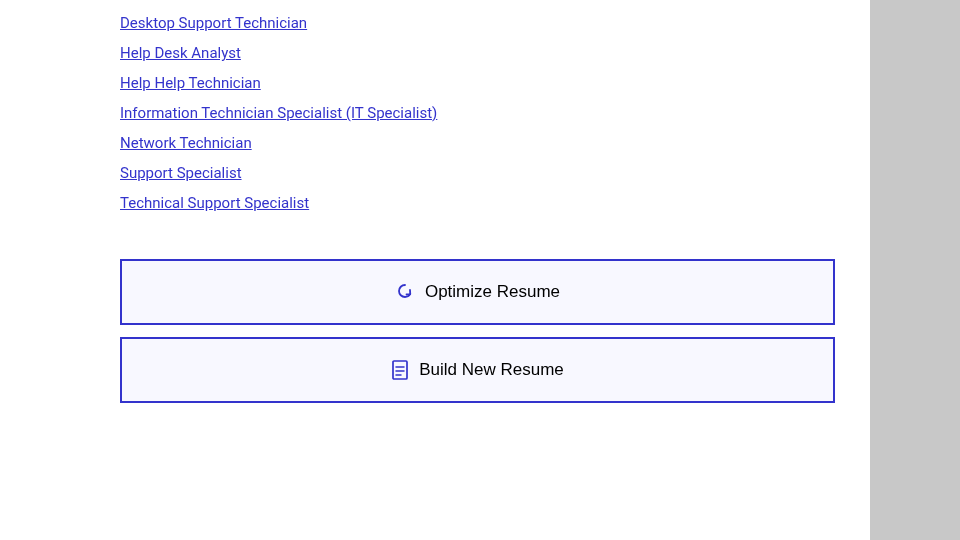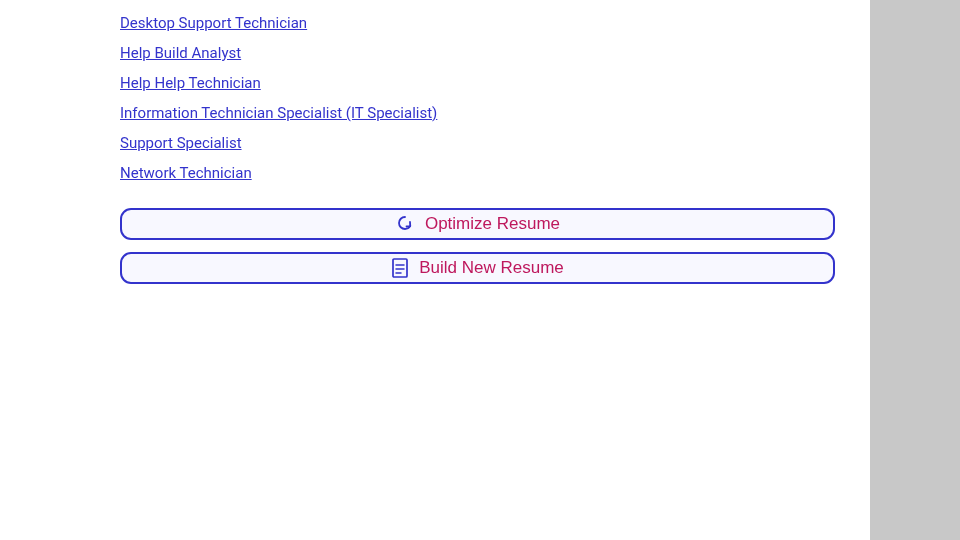--- a/index.html
+++ b/index.html
@@ -26,21 +26,21 @@
     }
 
     .sidebar-right {
       width: 90px;
       height: 540px;
       background-color: #c8c8c8;
     }
 
     .job-links-list {
       list-style: none;
-      margin-bottom: 20px;
+      margin-bottom: 41px;
     }
 
     .job-links-list li {
       margin-bottom: 0px;
     }
 
     .job-link {
       color: #3333cc;
       text-decoration: underline;
       font-size: 15px;
@@ -52,25 +52,25 @@
     .button-section {
       margin-top: 10px;
       display: flex;
       flex-direction: column;
       gap: 12px;
       max-width: 715px;
     }
 
     .btn {
       width: 100%;
-      padding: 4px 20px;
+      padding: 21px 20px;
       border: 2px solid #3333cc;
-      border-radius: 11px;
+      border-radius: 0;
       background-color: #f8f8ff;
-      color: #be185d;
+      color: #000000;
       font-size: 17px;
       font-weight: 500;
       cursor: pointer;
       display: flex;
       align-items: center;
       justify-content: center;
       gap: 10px;
       transition: background-color 0.15s;
     }
 
@@ -115,33 +115,36 @@
 </head>
 <body>
 
 <div class="main-content">
 
   <ul class="job-links-list">
     <li>
       <a class="job-link">Desktop Support Technician</a>
     </li>
     <li>
-      <a class="job-link">Help Build Analyst</a>
+      <a class="job-link">Help Desk Analyst</a>
     </li>
     <li>
       <a class="job-link">Help Help Technician</a>
     </li>
     <li>
       <a class="job-link">Information Technician Specialist (IT Specialist)</a>
     </li>
     <li>
+      <a class="job-link">Network Technician</a>
+    </li>
+    <li>
       <a class="job-link">Support Specialist</a>
     </li>
     <li>
-      <a class="job-link">Network Technician</a>
+      <a class="job-link">Technical Support Specialist</a>
     </li>
   </ul>
 
   <div class="button-section">
     <button class="btn">
       <span class="btn-icon" style="font-size:19px; display:inline-flex; align-items:center;">
         <svg width="20" height="20" viewBox="0 0 20 20" fill="none" xmlns="http://www.w3.org/2000/svg">
           <path d="M10 3C6.686 3 4 5.686 4 9C4 12.314 6.686 15 10 15C12.21 15 14.14 13.84 15.22 12.1" stroke="#3333cc" stroke-width="1.8" stroke-linecap="round" fill="none"></path>
           <polyline points="15,8 15.22,12.1 11.5,12.5" stroke="#3333cc" stroke-width="1.8" stroke-linecap="round" stroke-linejoin="round" fill="none"></polyline>
         </svg>

